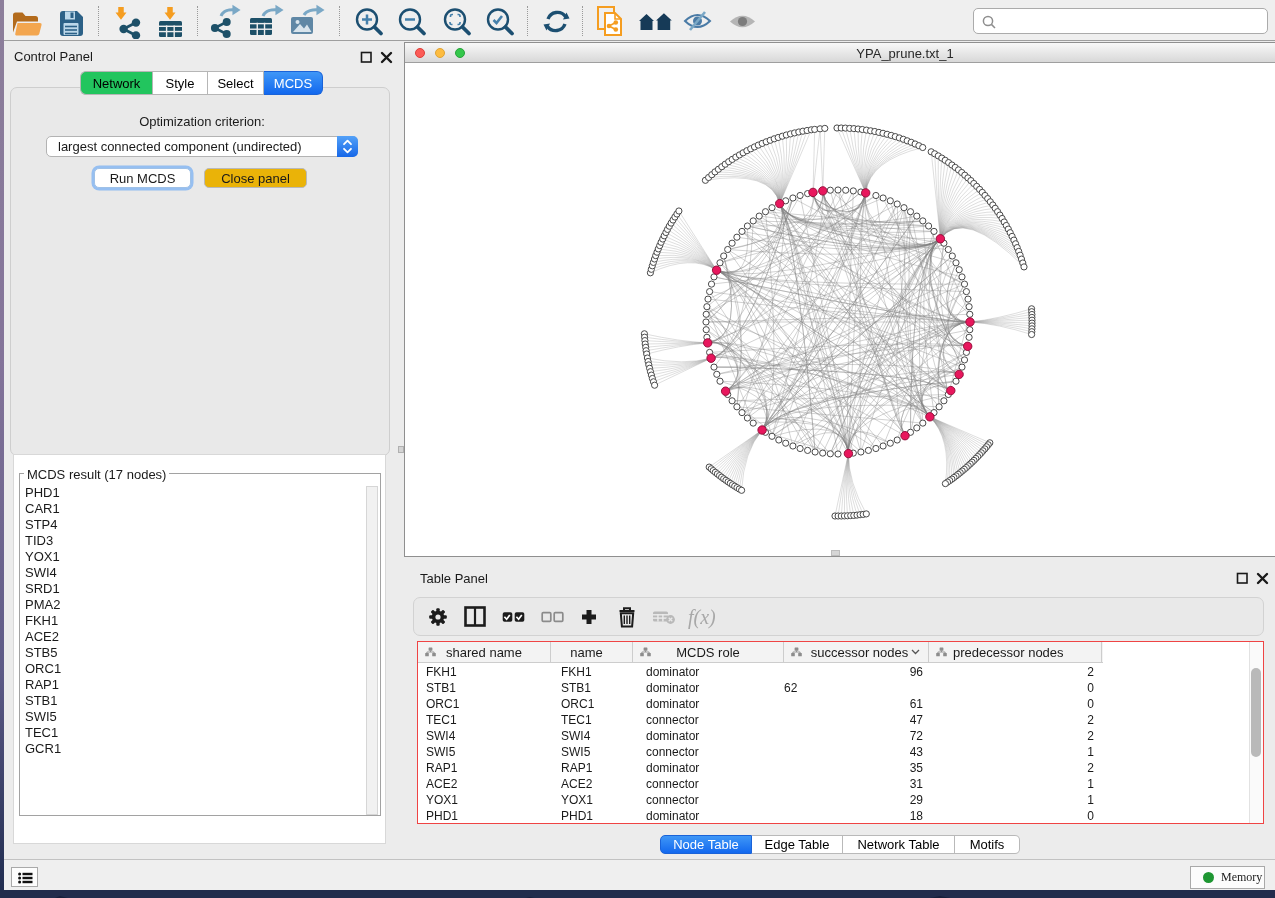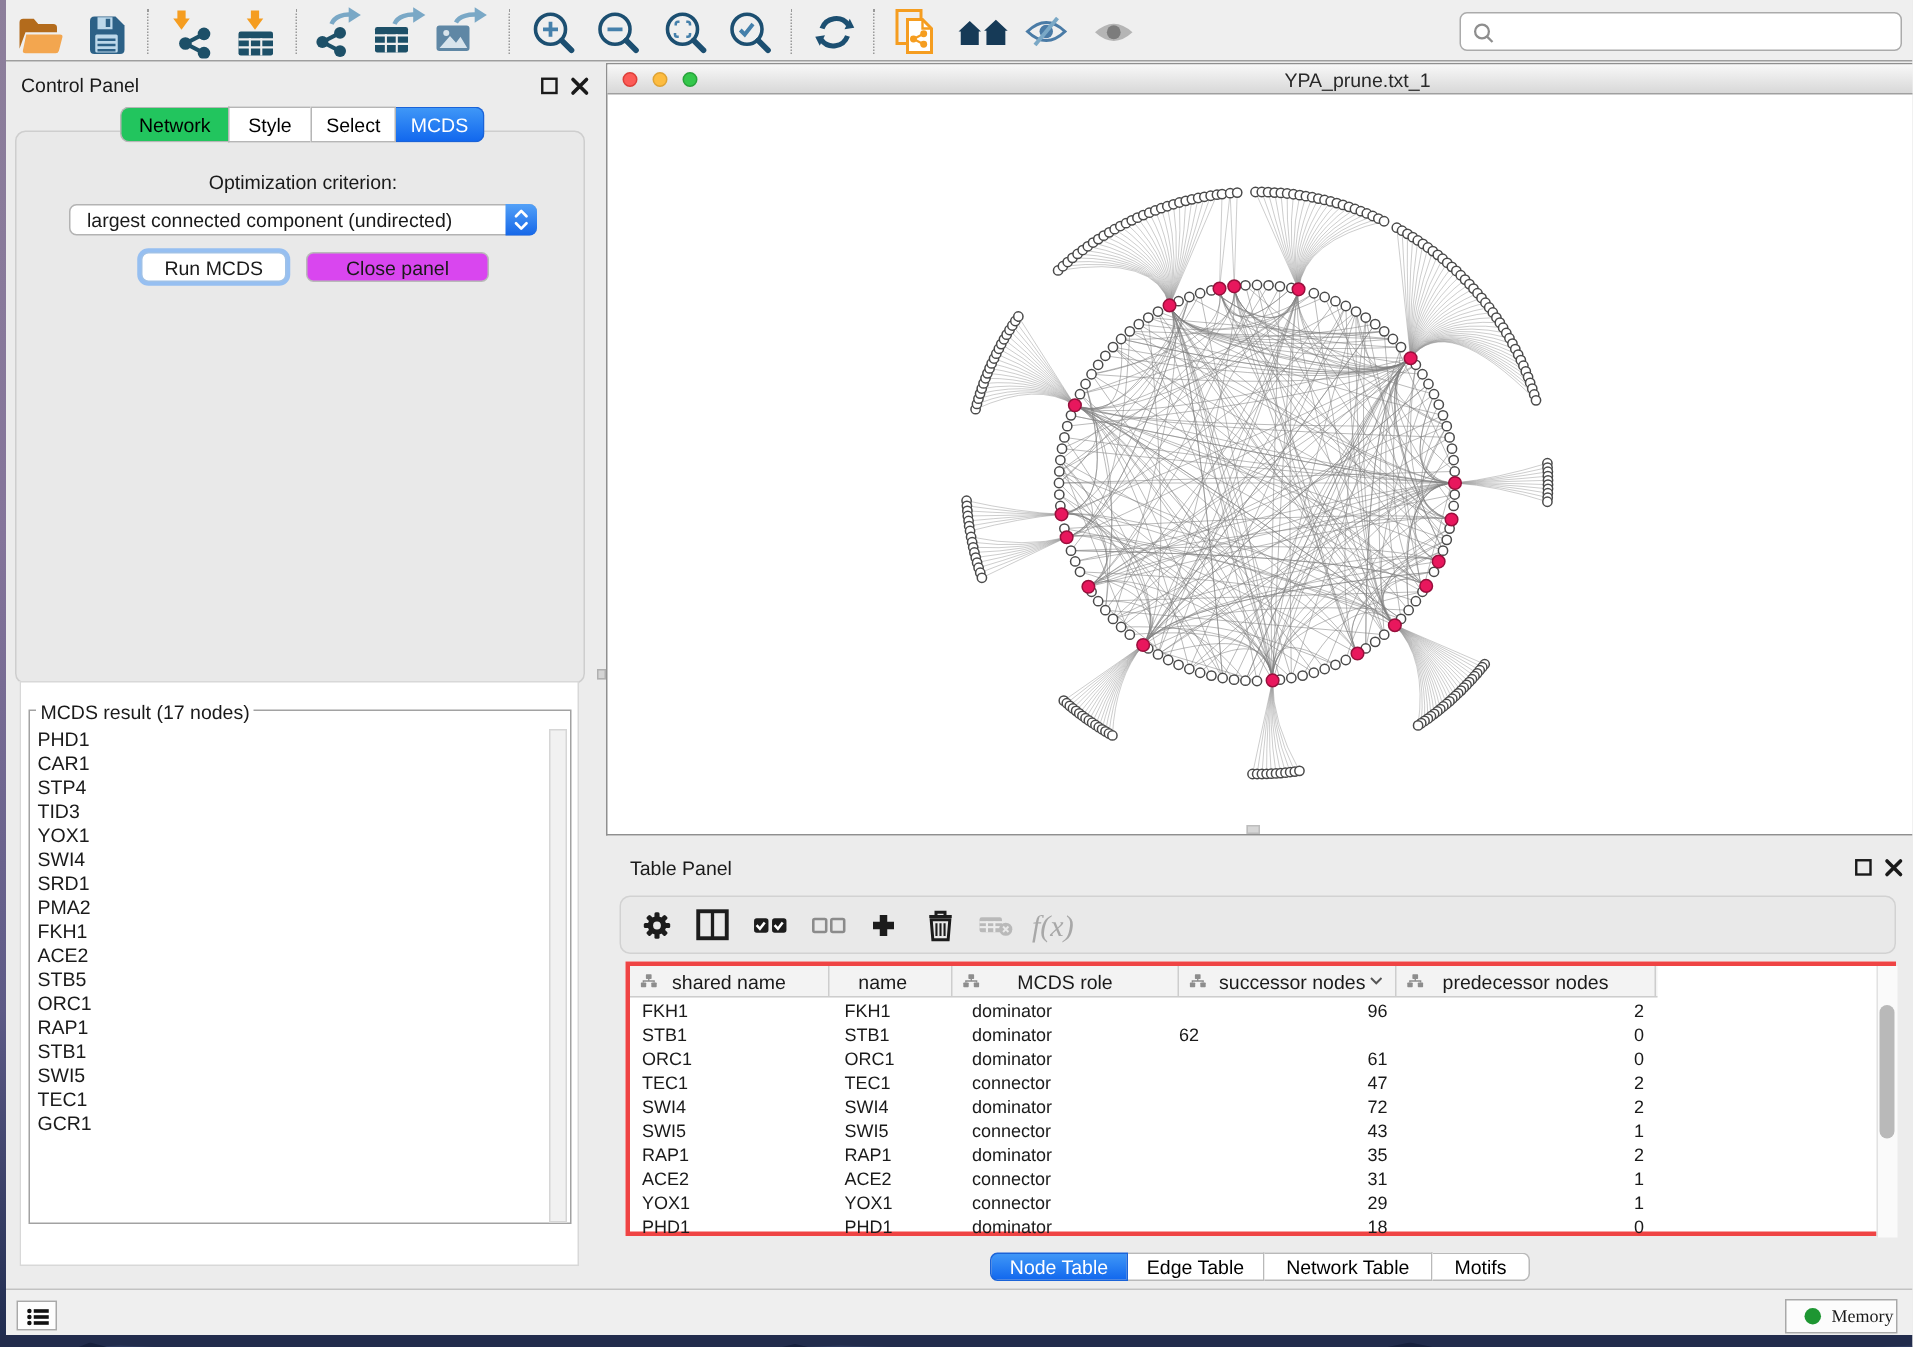--- a/index.html
+++ b/index.html
@@ -182,21 +182,21 @@
       <svg width="21" height="21" viewBox="0 0 21 21">
           <path d="M7 8.2 L10.5 4.6 L14 8.2" fill="none" stroke="#fff" stroke-width="1.8" stroke-linecap="round" stroke-linejoin="round"></path>
           <path d="M7 12.8 L10.5 16.4 L14 12.8" fill="none" stroke="#fff" stroke-width="1.8" stroke-linecap="round" stroke-linejoin="round"></path>
         </svg>
     </div>
   </div>
 
   <div class="abs t13" style="left:0;top:72px;width:396px;text-align:center">Optimization criterion:</div>
 
   <div class="abs t13" style="left:90px;top:126px;width:97px;height:20px;background:#fff;border:1px solid #9fc1e7;border-radius:5px;box-shadow:0 0 0 2.5px rgba(122,176,243,.75);display:flex;align-items:center;justify-content:center">Run MCDS</div>
-  <div class="abs t13" style="left:200px;top:126px;width:122px;height:20px;background:#d946ef;border:1px solid #b9b9b9;border-radius:5px;display:flex;align-items:center;justify-content:center">Close panel</div>
+  <div class="abs t13" style="left:200px;top:126px;width:103px;height:20px;background:#eab308;border:1px solid #b9b9b9;border-radius:5px;display:flex;align-items:center;justify-content:center">Close panel</div>
 
   <div class="abs" style="left:9px;top:412px;width:373px;height:390px;background:#fff;border:1px solid #d8d8d8">
     <div class="abs" style="left:5px;top:18px;width:362px;height:343px;border:1px solid #a2a2a2"></div>
     <div class="abs t13" style="left:10px;top:12px;background:#fff;padding:0 3px;">MCDS result (17 nodes)</div>
     <div class="abs" style="left:352px;top:31px;width:12px;height:329px;background:#f1f1f1;border:1px solid #d6d6d6"></div>
     <div class="abs t13" style="left:11px;top:30px;line-height:16px;">PHD1<br>CAR1<br>STP4<br>TID3<br>YOX1<br>SWI4<br>SRD1<br>PMA2<br>FKH1<br>ACE2<br>STB5<br>ORC1<br>RAP1<br>STB1<br>SWI5<br>TEC1<br>GCR1</div>
   </div>
 </div>
 
 <div class="abs" style="left:398px;top:446px;width:6px;height:7px;background:#d4d4d4;border:1px solid #b0b0b0"></div>
@@ -1019,21 +1019,21 @@
             <line x1="243.95" y1="16.3" x2="243.95" y2="23.5"></line>
             <line x1="248.9" y1="16.3" x2="248.9" y2="23.5"></line>
           </g>
           <circle cx="256.5" cy="21.5" r="4.4" fill="#9a9a9a"></circle>
           <path d="M254.7 19.7 l3.6 3.6 M258.3 19.7 l-3.6 3.6" stroke="#e9e9e9" stroke-width="1.3"></path>
         </g>
         <text x="274" y="26" font-family="Liberation Serif" font-style="italic" font-size="20" fill="#a8a8a8">f(x)</text>
       </svg>
   </div>
 
-  <div class="abs" style="left:13px;top:83px;width:847px;height:183px;background:#fff;border:3px solid #ef4444">
+  <div class="abs" style="left:13px;top:83px;width:847px;height:183px;background:#fff;border:1px solid #ef4444">
     <div class="abs" style="left:0;top:0;width:685px;height:21px;background:#f3f3f3;border-bottom:1px solid #cdcdcd;display:flex;font-size:13px;color:#1a1a1a">
 <div style="width:133px;border-right:1px solid #cdcdcd;display:flex;align-items:center">
           <svg width="11" height="10" viewBox="0 0 11 10" style="margin:0 6px 0 7px;flex:none">
             <g fill="#8d8d8d">
               <rect x="3.6" y="0.5" width="3.8" height="3.2" rx="0.5"></rect>
               <rect x="0.2" y="6" width="3.6" height="3.2" rx="0.5"></rect>
               <rect x="7.2" y="6" width="3.6" height="3.2" rx="0.5"></rect>
             </g>
             <path d="M5.5 3.5 v1.5 M1.9 6 v-1 h7.2 v1" stroke="#8d8d8d" stroke-width="0.9" fill="none"></path>
           </svg>
@@ -1069,21 +1069,21 @@
         </div>
 <div style="width:173px;border-right:1px solid #cdcdcd;display:flex;align-items:center">
           <svg width="11" height="10" viewBox="0 0 11 10" style="margin:0 6px 0 7px;flex:none">
             <g fill="#8d8d8d">
               <rect x="3.6" y="0.5" width="3.8" height="3.2" rx="0.5"></rect>
               <rect x="0.2" y="6" width="3.6" height="3.2" rx="0.5"></rect>
               <rect x="7.2" y="6" width="3.6" height="3.2" rx="0.5"></rect>
             </g>
             <path d="M5.5 3.5 v1.5 M1.9 6 v-1 h7.2 v1" stroke="#8d8d8d" stroke-width="0.9" fill="none"></path>
           </svg>
-          <div style="flex:1;text-align:center;padding-right:24px">predecessor nodes</div>
+          <div style="flex:1;text-align:left;padding-right:24px">predecessor nodes</div>
         </div>
 </div>
 <div class="abs t12" style="left:0;top:22px;width:845px;height:16px;line-height:16px;">
         <span class="abs" style="left:8px">FKH1</span>
         <span class="abs" style="left:143px">FKH1</span>
         <span class="abs" style="left:228px">dominator</span>
         <span class="abs" style="left:366px;width:139px;text-align:right">96</span>
         <span class="abs" style="left:511px;width:165px;text-align:right">2</span>
       </div>
 <div class="abs t12" style="left:0;top:38px;width:845px;height:16px;line-height:16px;">

